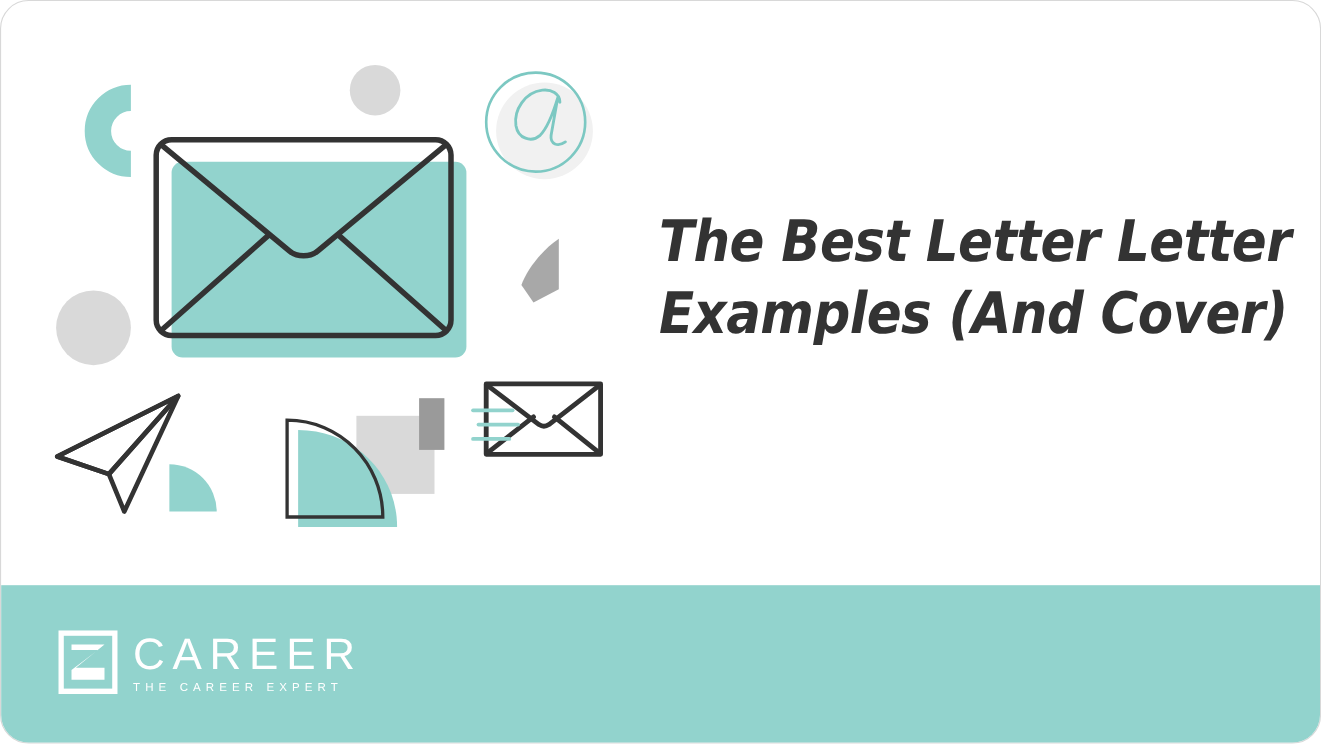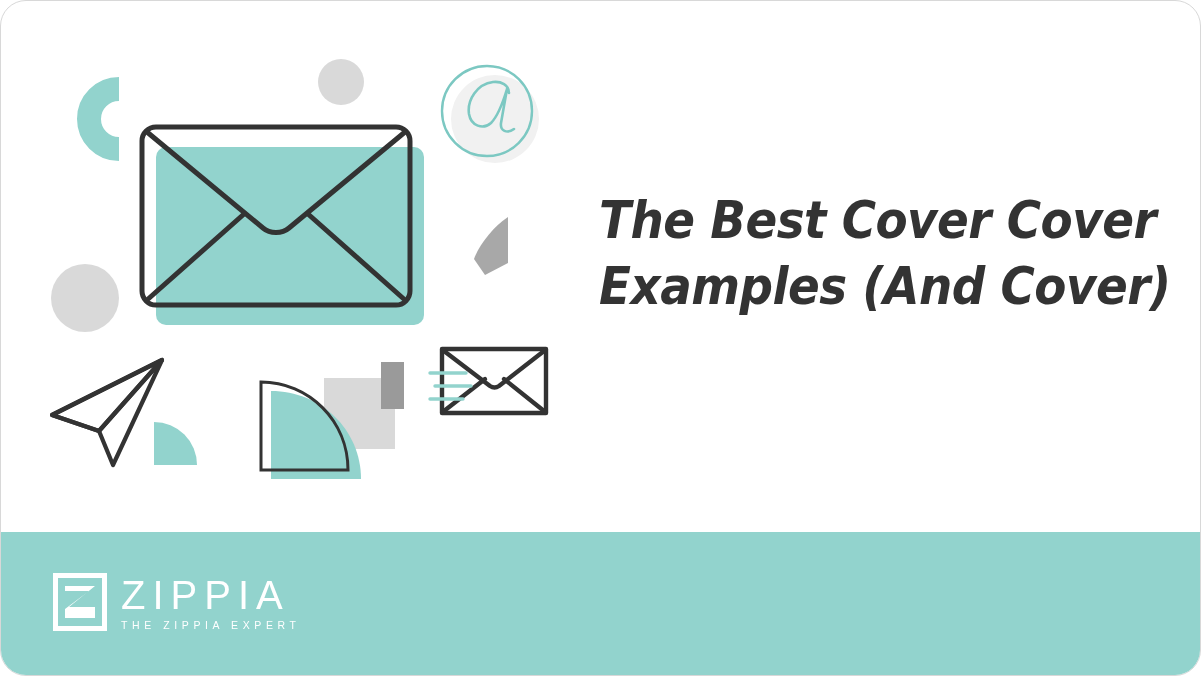--- a/index.html
+++ b/index.html
@@ -176,32 +176,32 @@
       <g>
         <line x1="429" y1="372" x2="465" y2="372" stroke="#92d3cd" stroke-width="3.4" stroke-linecap="round"></line>
         <line x1="434" y1="385" x2="470" y2="385" stroke="#92d3cd" stroke-width="3.4" stroke-linecap="round"></line>
         <line x1="429" y1="398" x2="462" y2="398" stroke="#92d3cd" stroke-width="3.4" stroke-linecap="round"></line>
       </g>
 
     </svg>
   </div>
 
   <div class="headline">
-    <div>The Best Cover Cover</div>
+    <div>The Best Letter Letter</div>
     <div>Examples (And Cover)</div>
   </div>
 
   <div class="footer-band"></div>
 
   <div class="logo-wrap">
     <div class="logo-mark">
       <svg width="54" height="58" viewBox="0 0 54 58" xmlns="http://www.w3.org/2000/svg">
         <rect x="2.5" y="2.5" width="49" height="53" fill="none" stroke="#ffffff" stroke-width="5"></rect>
         <path d="M 12 13 L 42 13 L 16 34 L 42 34 L 42 45 L 12 45 L 12 36 L 36 18 L 12 18 Z" fill="#ffffff"></path>
       </svg>
     </div>
     <div class="logo-text-block">
-      <div class="logo-word">ZIPPIA</div>
-      <div class="logo-tagline">THE ZIPPIA EXPERT</div>
+      <div class="logo-word">CAREER</div>
+      <div class="logo-tagline">THE CAREER EXPERT</div>
     </div>
   </div>
 
 </div>
 
 </body></html>

